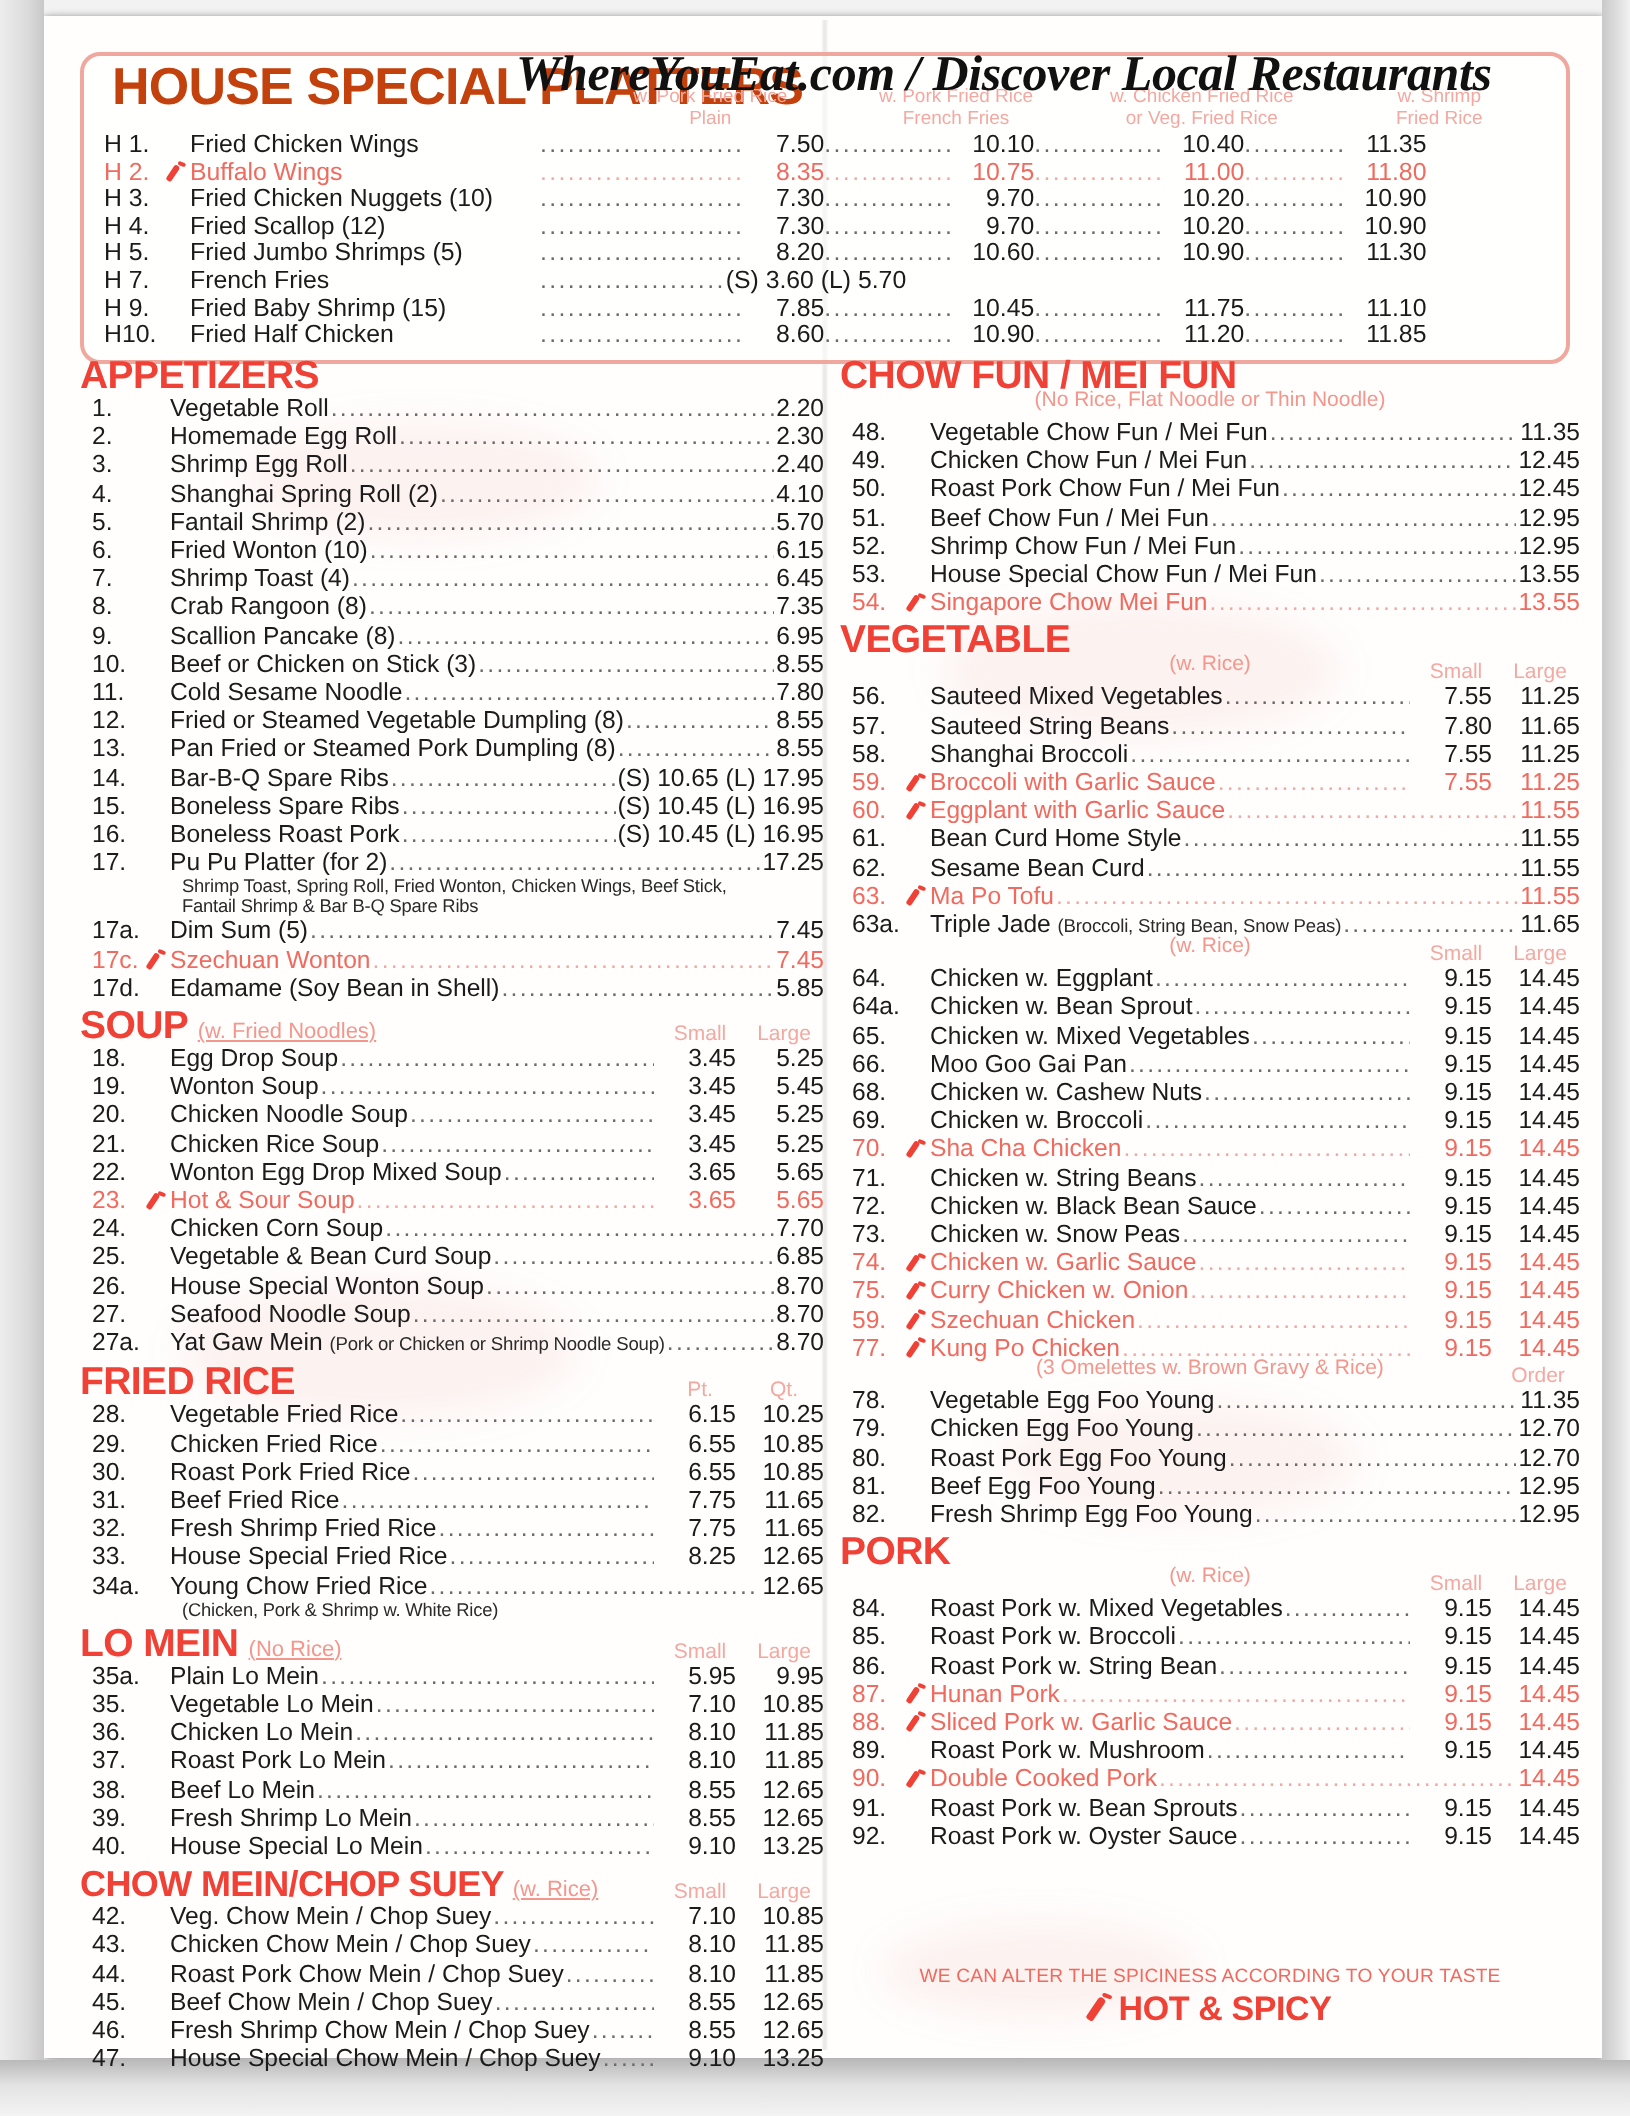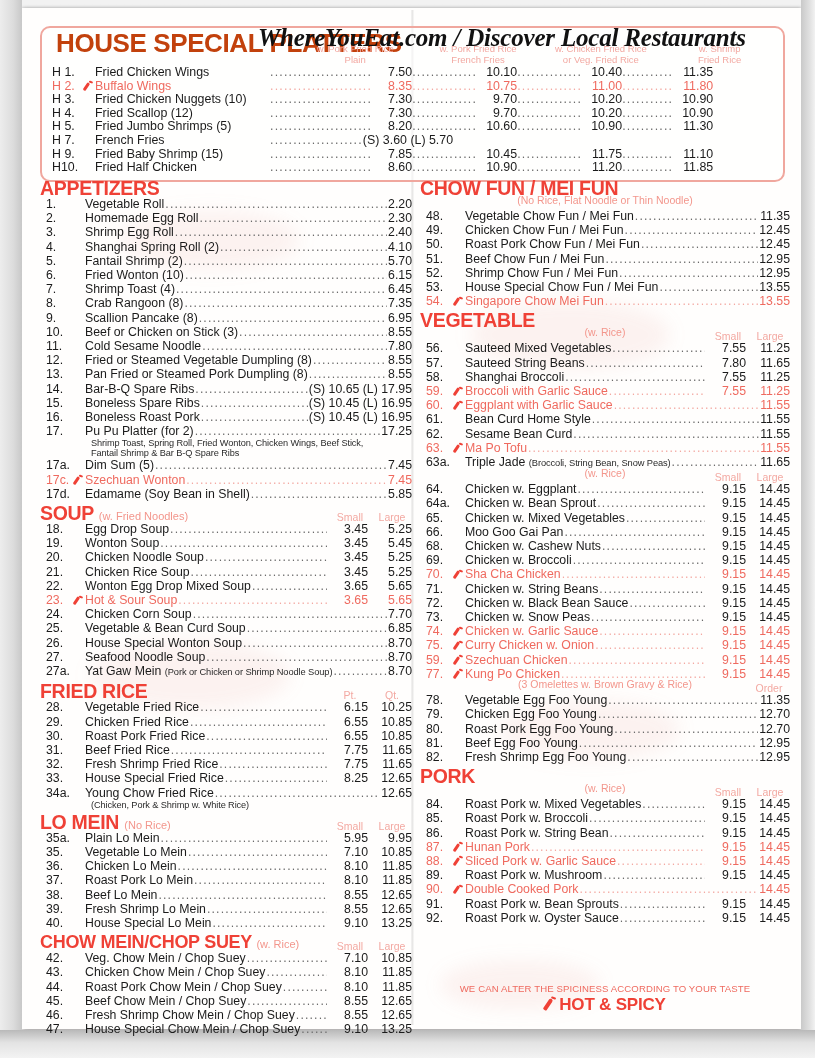--- a/index.html
+++ b/index.html
@@ -166,20 +166,21 @@
     letter-spacing: -0.3px;
     line-height: 21px;
     margin: 2px 0 0 0;
   }
   .sec-title.small { font-size: 18px; }
   .sec-sub {
     color: #f3968c;
     font-size: 11px;
     font-weight: normal;
     letter-spacing: 0;
+    text-decoration: underline;
   }
   .sec-subline {
     text-align: center;
     color: #f3968c;
     font-size: 10.5px;
     line-height: 11px;
     margin-top: -2px;
   }
   .title-line {
     position: relative;

